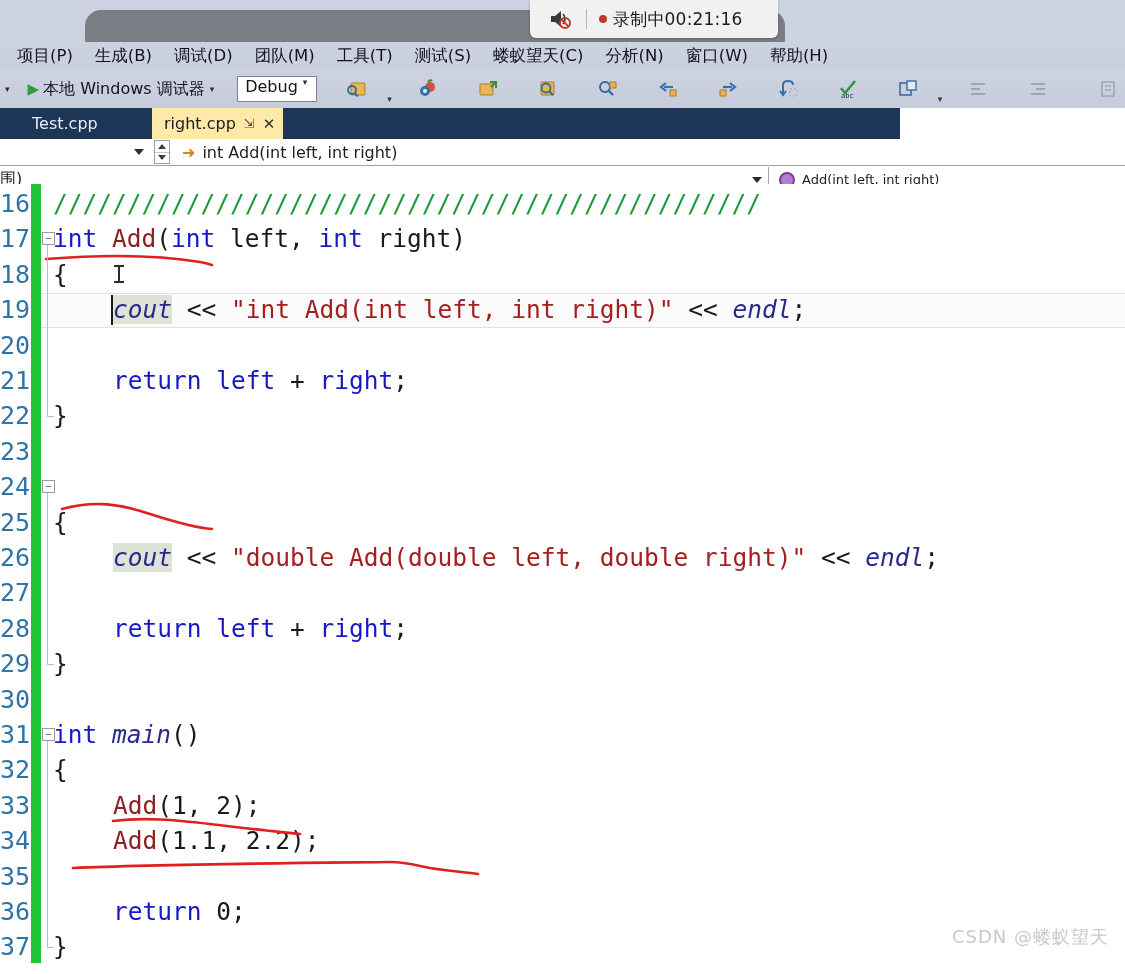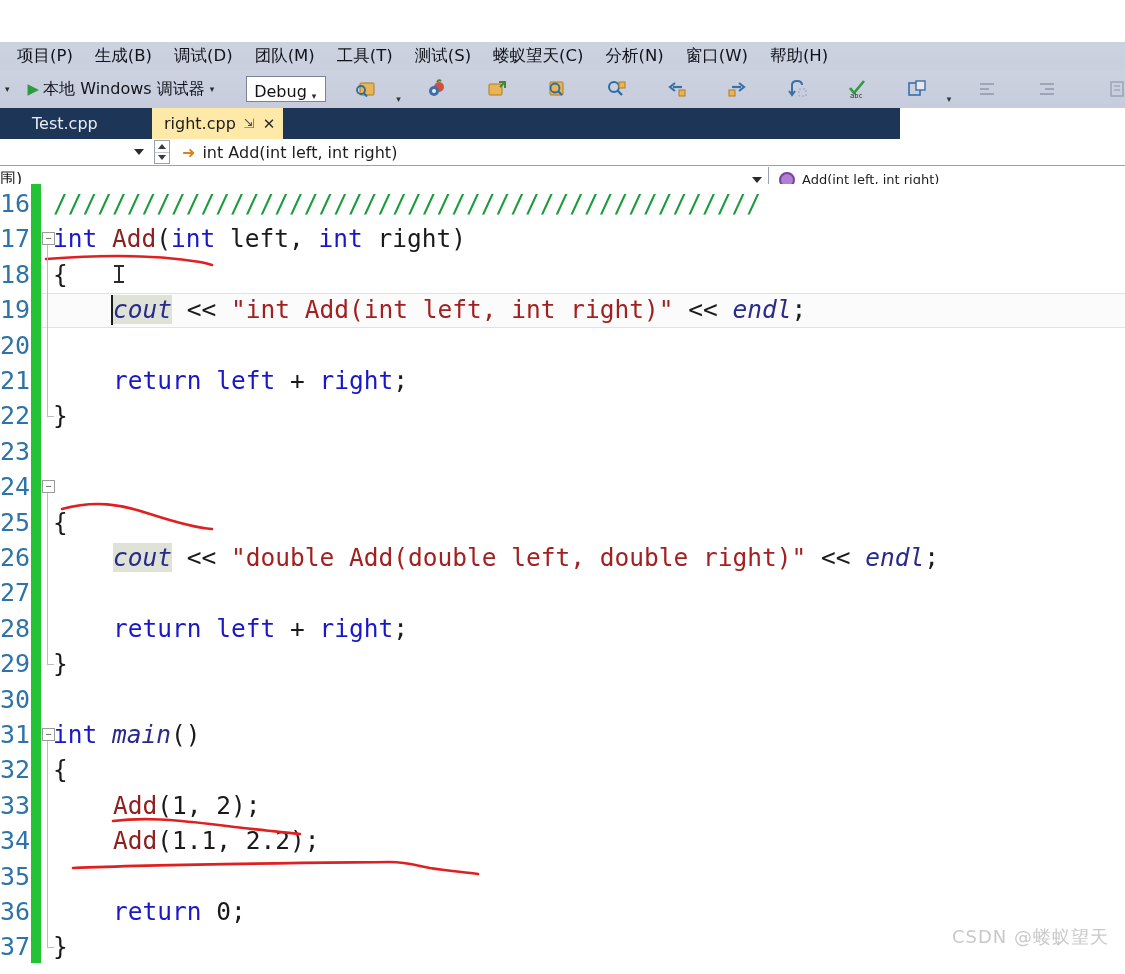--- a/index.html
+++ b/index.html
@@ -47,22 +47,22 @@
     position:absolute; left:0; top:70px; width:1125px; height:38px;
     background:linear-gradient(#ccd2e0,#c6ccdb);
     display:flex; align-items:center; padding-left:0px;
   }
   .tb-caret { color:#2c2c2c; font-size:9px; padding:0 5px; }
   .tb-sep { width:1px; height:22px; background:#a8afc2; margin:0 5px; }
   .tb-play { color:#2e9b3e; font-size:15px; margin-right:4px; }
   .tb-dbgbtn { display:flex; align-items:center; font-size:16px; color:#12131a;
                white-space:nowrap; font-family:"DejaVu Sans", sans-serif; padding:2px 3px;}
   .tb-combo {
-    margin-left:24px; background:#fff; border:1px solid #7b8499;
-    height:26px; min-width:80px; display:flex; align-items:flex-end; justify-content:space-between;
+    margin-left:15px; background:#fff; border:1px solid #7b8499;
+    height:26px; min-width:80px; display:flex; align-items:flex-start; justify-content:space-between;
     padding:0 5px 0 7px; font-size:16px; color:#12131a; font-family:"DejaVu Sans", sans-serif;
   }
   .tb-icon { width:22px; height:22px; margin:0 19px; position:relative; display:inline-block; }
   .tb-grip { width:5px; height:22px; margin:0 3px;
     background-image:radial-gradient(#9aa2b5 1px, transparent 1px);
     background-size:3px 3px; opacity:.8; }
   .tb-mini { font-size:9px; color:#333; align-self:flex-end; margin-bottom:4px; }
 
   
   .tabstrip {
@@ -183,20 +183,36 @@
     font-size:18px; color:#c9c9c9; letter-spacing:1px;
     font-family:"DejaVu Sans", sans-serif;
     margin-top:41px;
   }
 </style>
 </head>
 <body>
 
 <div id="app">
 
+  <div class="titlebar">
+    <div class="titlebar-pill"></div>
+    <div class="rec-badge">
+      <div class="rec-speaker">
+        <svg width="26" height="22" viewBox="0 0 26 22">
+          <path d="M3 8 h4 l6 -5 v16 l-6 -5 H3 z" fill="#3a3a3a"></path>
+          <path d="M15 6 q4 5 0 10" stroke="#3a3a3a" stroke-width="1.6" fill="none"></path>
+          <circle cx="17" cy="15" r="5" fill="none" stroke="#c0392b" stroke-width="2"></circle>
+          <line x1="13.6" y1="11.6" x2="20.4" y2="18.4" stroke="#c0392b" stroke-width="2"></line>
+        </svg>
+      </div>
+      <div class="rec-sep"></div>
+      <div class="rec-dot"></div>
+      <div class="rec-text">录制中00:21:16</div>
+    </div>
+  </div>
 
   <div class="menubar">
     <div class="menu-item">项目(P)</div>
     <div class="menu-item">生成(B)</div>
     <div class="menu-item">调试(D)</div>
     <div class="menu-item">团队(M)</div>
     <div class="menu-item">工具(T)</div>
     <div class="menu-item">测试(S)</div>
     <div class="menu-item">蝼蚁望天(C)</div>
     <div class="menu-item">分析(N)</div>

